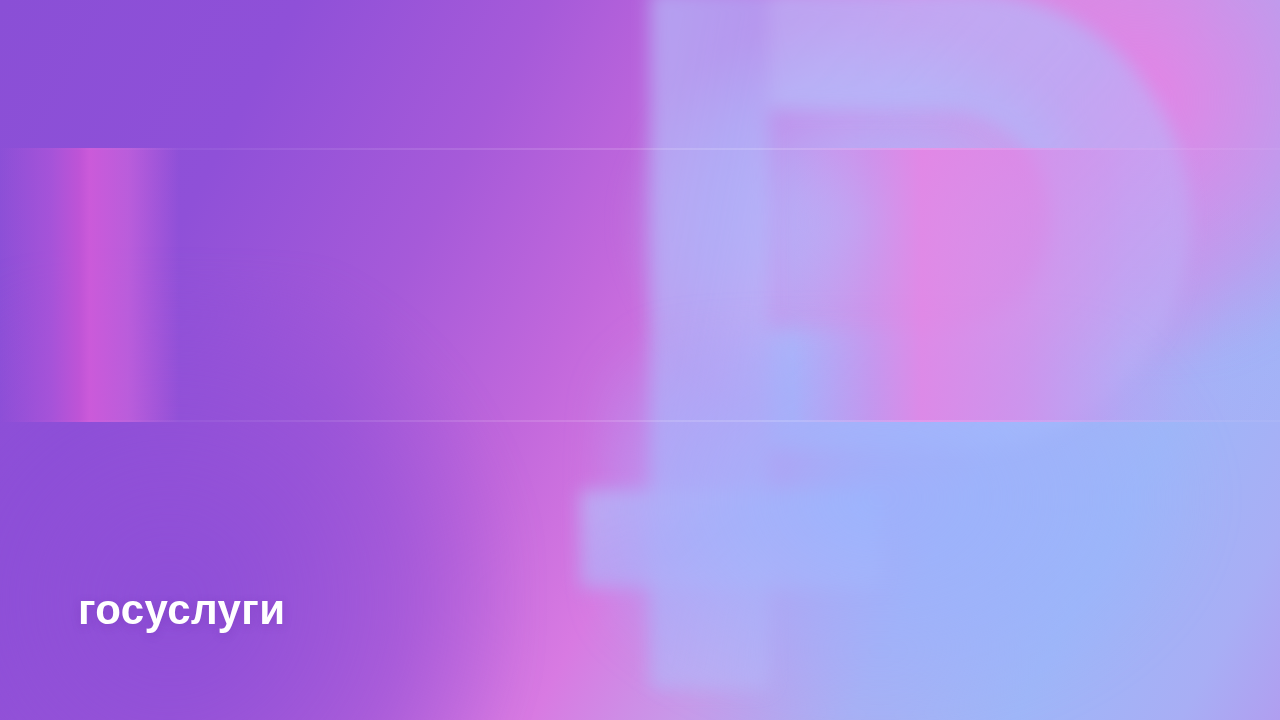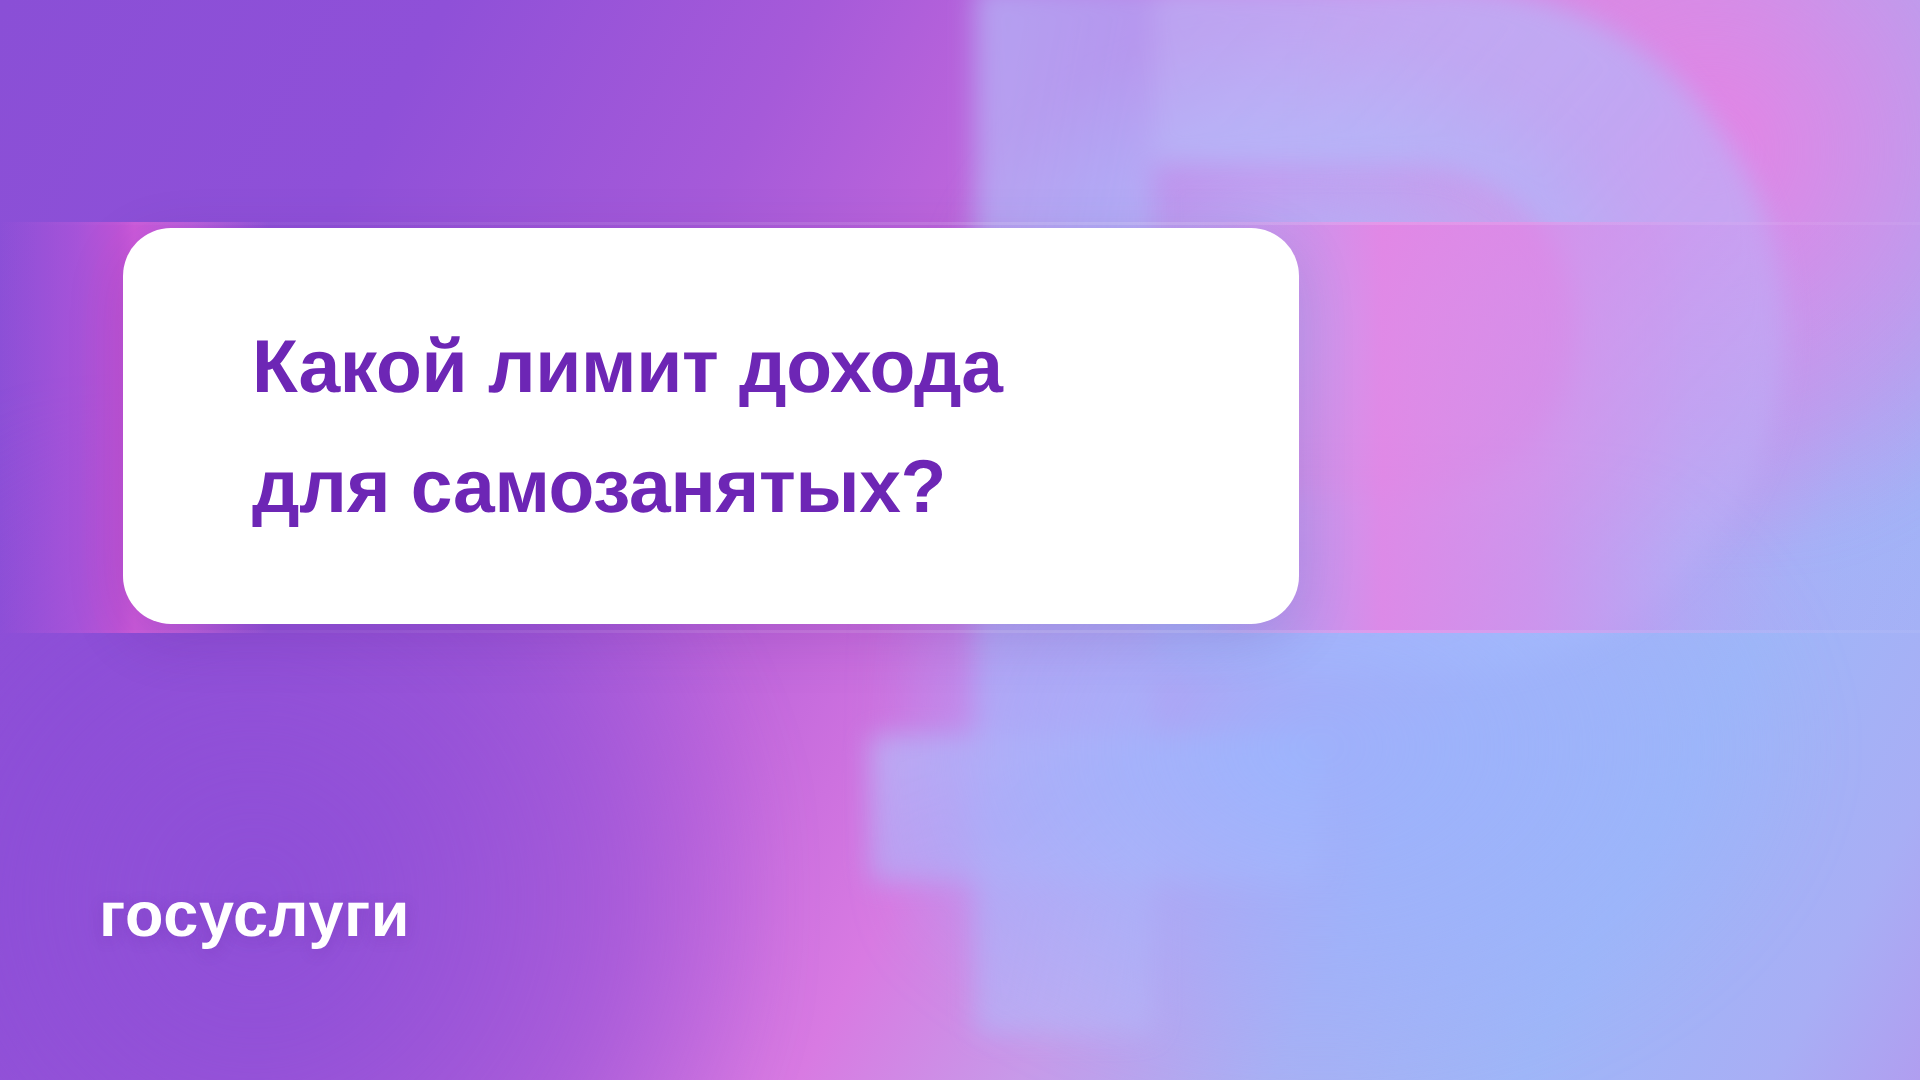--- a/index.html
+++ b/index.html
@@ -149,21 +149,21 @@
     font-size: 50px;
     line-height: 80px;
     font-weight: bold;
     letter-spacing: -0.2px;
     white-space: pre-line;
   }
 
   
   .logo {
     position: absolute;
-    left: 66px;
+    left: 78px;
     top: 589px;
     color: #ffffff;
     font-size: 42px;
     font-weight: bold;
     letter-spacing: 0.4px;
     line-height: 1;
     text-shadow: 0 2px 10px rgba(90,30,150,0.22);
   }
 </style>
 </head>
@@ -197,20 +197,16 @@
       </g>
     </svg>
   </div>
 
   <div class="bg-layer ruble-soft"></div>
 
   <div class="band"></div>
   <div class="band-edge-top"></div>
   <div class="band-edge-bottom"></div>
 
-  <div class="card">
-    <h1 class="card-title">Какой лимит дохода
-для самозанятых?</h1>
-  </div>
 
   <div class="logo">госуслуги</div>
 
 </div>
 
 </body></html>

